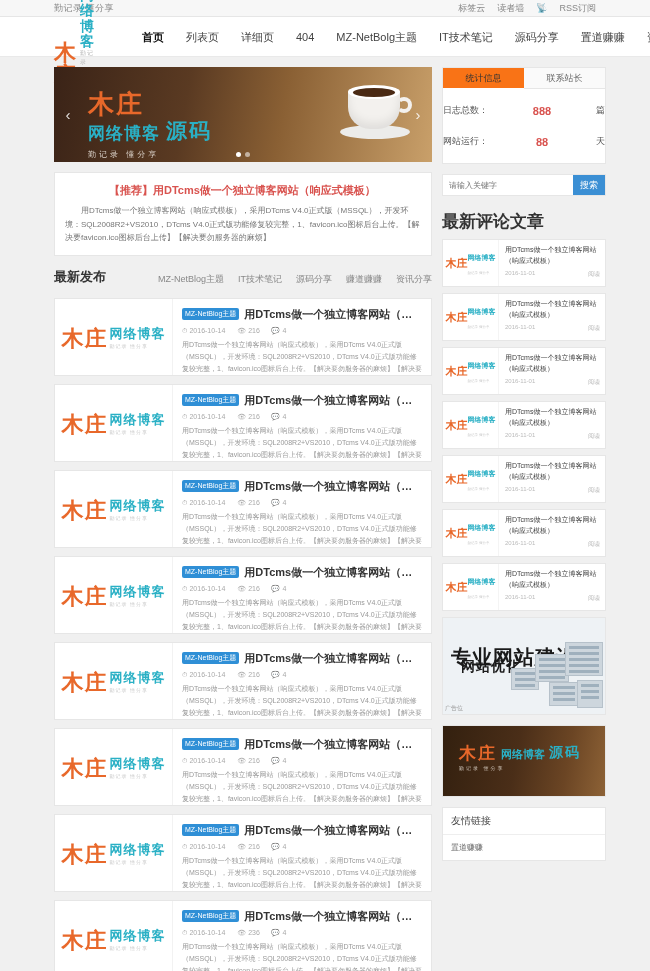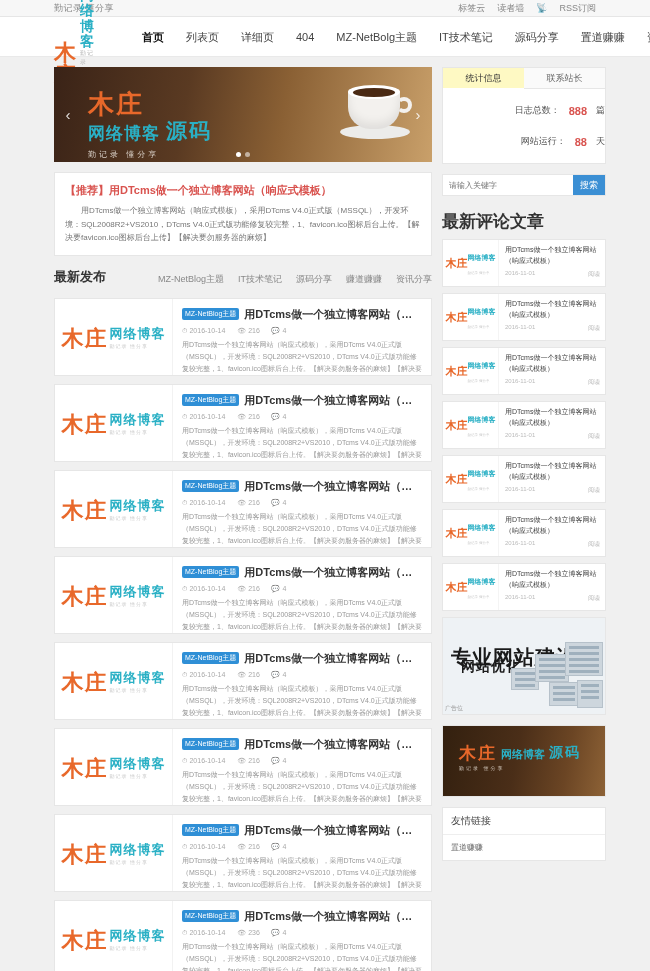--- a/index.html
+++ b/index.html
@@ -103,21 +103,21 @@
     display: flex; justify-content: center; gap: 4px;
   }
   .dot { width: 5px; height: 5px; border-radius: 50%; background: rgba(255,255,255,.55); }
   .dot.on { background: #fff; }
 
   
   .rec {
     background: #fff; border: 1px solid #e6e6e6; margin-top: 10px; padding: 8px 10px 10px;
   }
   .rec-title { font-size: 11px; font-weight: bold; color: #d9534f; line-height: 18px; }
-  .rec-title .t { color: #d9534f; }
+  .rec-title .t { color: #d9534f; margin-left: 44px; }
   .rec-body {
     font-size: 8px; color: #777; line-height: 1.7; margin-top: 5px; text-indent: 16px;
   }
 
   
   .list-head {
     display: flex; align-items: flex-end; justify-content: space-between;
     margin-top: 12px; padding-bottom: 4px;
   }
   .list-head h3 { margin: 0; font-size: 13px; color: #333; font-weight: bold; }
@@ -164,24 +164,24 @@
 
   
   .side-box { background: #fff; border: 1px solid #e6e6e6; margin-bottom: 10px; }
   .side-tabs {
     display: flex; border-bottom: 1px solid #e6e6e6; background: #fafafa;
   }
   .side-tabs span {
     flex: 1; text-align: center; font-size: 9px; color: #666; line-height: 20px;
     cursor: pointer;
   }
-  .side-tabs span.on { background: #fef9c3; color: #333; border-bottom: 1px solid #fff; margin-bottom: -1px; }
+  .side-tabs span.on { background: #f97316; color: #333; border-bottom: 1px solid #fff; margin-bottom: -1px; }
   .stat-rows { padding: 6px 0; }
   .stat-row {
-    display: flex; align-items: center; justify-content: flex-end; gap: 9px;
+    display: flex; align-items: center; justify-content: space-between; gap: 9px;
     font-size: 9px; color: #555; padding: 9px 0;
   }
   .stat-row b { color: #d9534f; font-size: 11px; }
 
   .search-box {
     display: flex; background: #fff; border: 1px solid #e6e6e6; height: 22px; margin-bottom: 10px;
   }
   .search-box input {
     flex: 1; border: 0; outline: 0; padding: 0 6px; font-size: 8px; color: #999;
     font-family: Liberation Sans, sans-serif;

